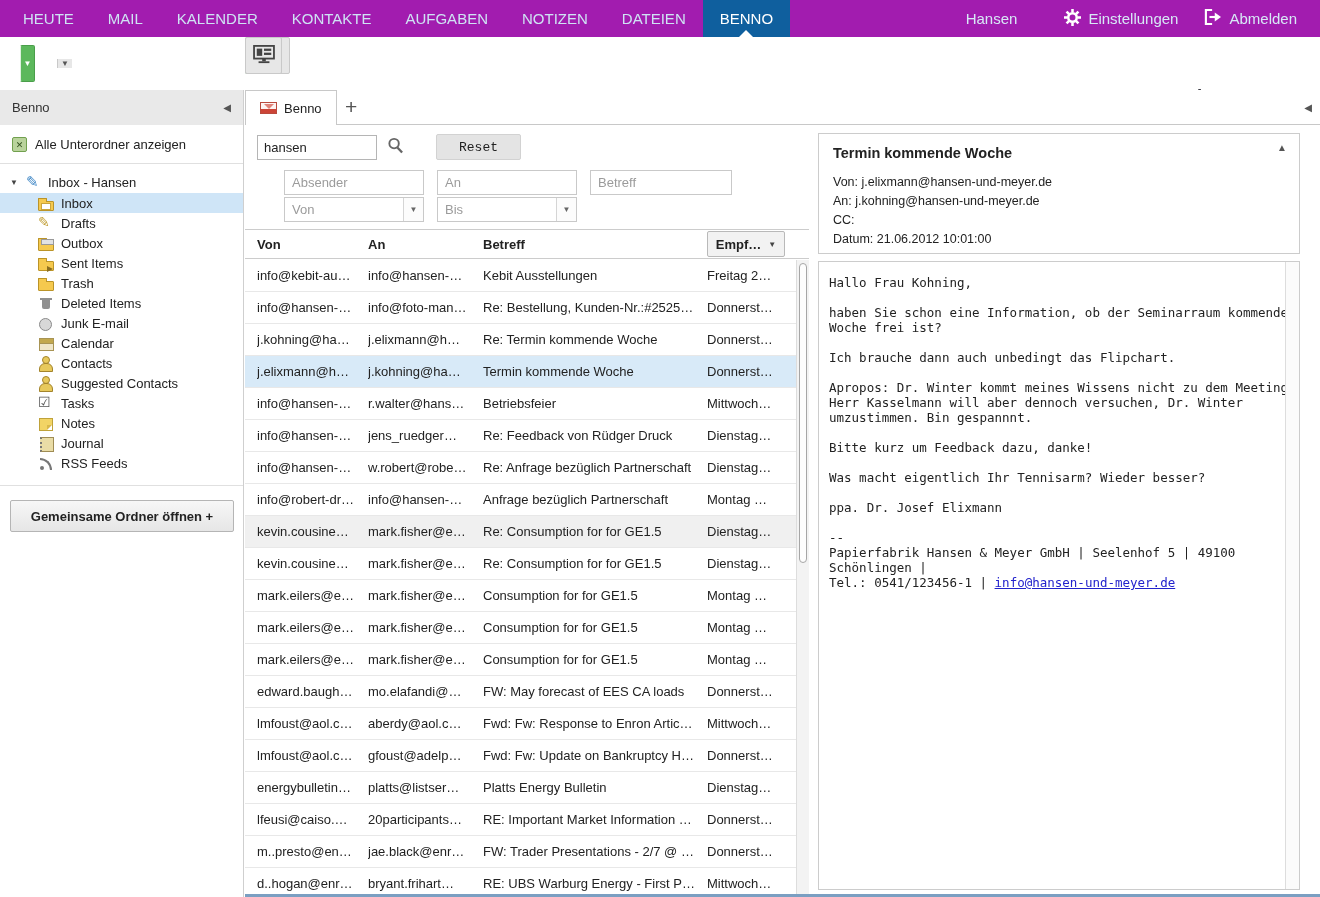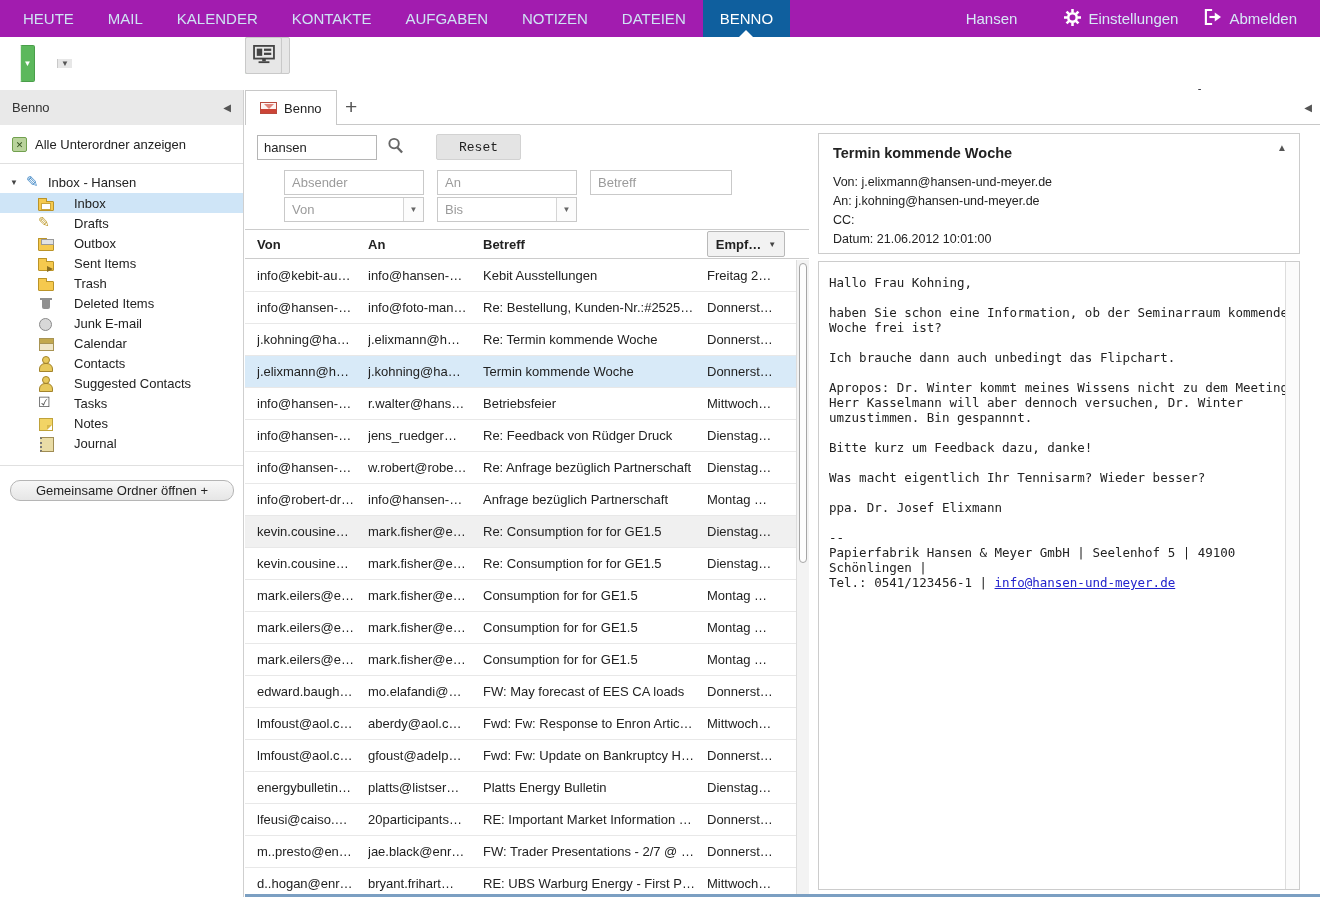--- a/index.html
+++ b/index.html
@@ -52,27 +52,27 @@
   .sb-header { height:35px; background:#e9e9e9; display:flex; align-items:center; justify-content:space-between;
                padding:0 12px; font-size:13px; color:#333; }
   .sb-collapse { color:#555; font-size:10px; cursor:pointer; }
   .sb-showall { display:flex; align-items:center; gap:8px; padding:12px 12px 11px 12px; cursor:pointer; }
   .showall-icon { width:15px; height:15px; background:#b9d39c; border:1px solid #71a04e; border-radius:2px;
                   display:flex; align-items:center; justify-content:center; font-size:9px; color:#33511f; }
   .sb-divider { border-top:1px solid #e0e0e0; margin:0; }
   .tree { padding-top:8px; }
   .tree-root { display:flex; align-items:center; gap:6px; padding:3px 0 3px 10px; cursor:pointer; }
   .caret { font-size:8px; color:#444; width:10px; }
-  .tree-item { display:flex; align-items:center; gap:20px; height:20px; padding-left:38px; cursor:pointer; }
+  .tree-item { display:flex; align-items:center; gap:7px; height:20px; padding-left:38px; cursor:pointer; }
   .tree-item.selected { background:#cfe5f7; }
   .tree-label { white-space:nowrap; }
   .sb-shared { margin:14px 10px 0 10px; }
-  .shared-btn { width:224px; height:21px; background:linear-gradient(#f7f7f7,#e6e6e6);
-                border:1px solid #b5b5b5; border-radius:10px; font-size:13px; color:#222;
-                font-family:"Liberation Sans",sans-serif; cursor:pointer; }
+  .shared-btn { width:224px; height:32px; background:linear-gradient(#f7f7f7,#e6e6e6);
+                border:1px solid #b5b5b5; border-radius:2px; font-size:13px; color:#222;
+                font-family:"Liberation Sans",sans-serif; cursor:pointer;font-weight:bold; }
 
   
   .fi { position:relative; display:inline-block; width:16px; height:15px; flex:0 0 16px; }
   .fi-root::before { content:"✎"; position:absolute; top:-2px; left:0; font-size:15px; color:#3f87c6; }
   .fi-folder, .fi-inbox, .fi-outbox, .fi-sent { top:2px; }
   .fi-folder, .fi-inbox, .fi-outbox, .fi-sent { width:14px; height:10px; background:#f5c94e;
       border:1px solid #bb9428; border-radius:1px; margin-top:2px; }
   .fi-folder::before, .fi-inbox::before, .fi-outbox::before, .fi-sent::before {
       content:""; position:absolute; top:-4px; left:-1px; width:7px; height:3px; background:#f5c94e;
       border:1px solid #bb9428; border-bottom:none; border-radius:1px 1px 0 0; }
@@ -340,20 +340,24 @@
               <span class="tree-label">Tasks</span>
             </div>
             <div class="tree-item">
               <span class="fi fi-note"></span>
               <span class="tree-label">Notes</span>
             </div>
             <div class="tree-item">
               <span class="fi fi-journal"></span>
               <span class="tree-label">Journal</span>
             </div>
+            <div class="tree-item">
+              <span class="fi fi-rss"></span>
+              <span class="tree-label">RSS Feeds</span>
+            </div>
           </div>
       </div>
       <div class="sb-divider" style="margin-top:12px"></div>
       <div class="sb-shared">
         <button class="shared-btn">Gemeinsame Ordner öffnen +</button>
       </div>
     </aside>
 
     <div class="main">
       <div class="tabstrip">

